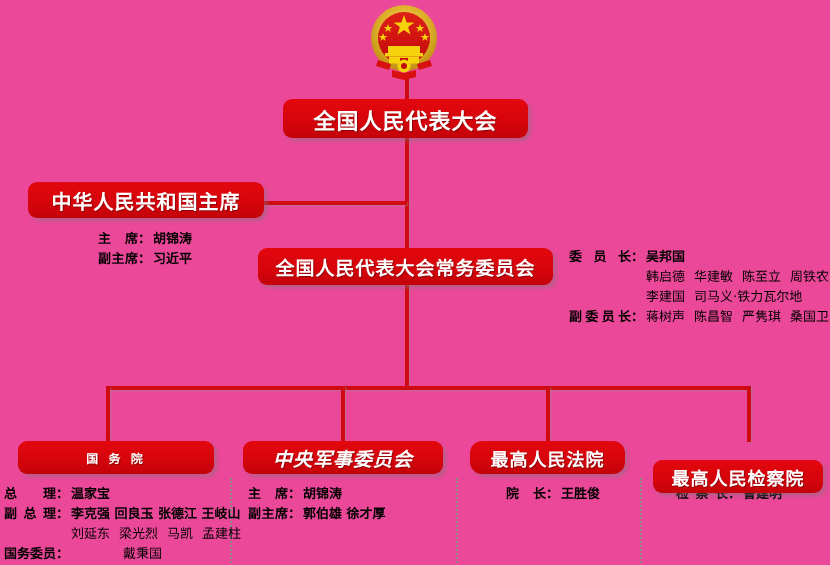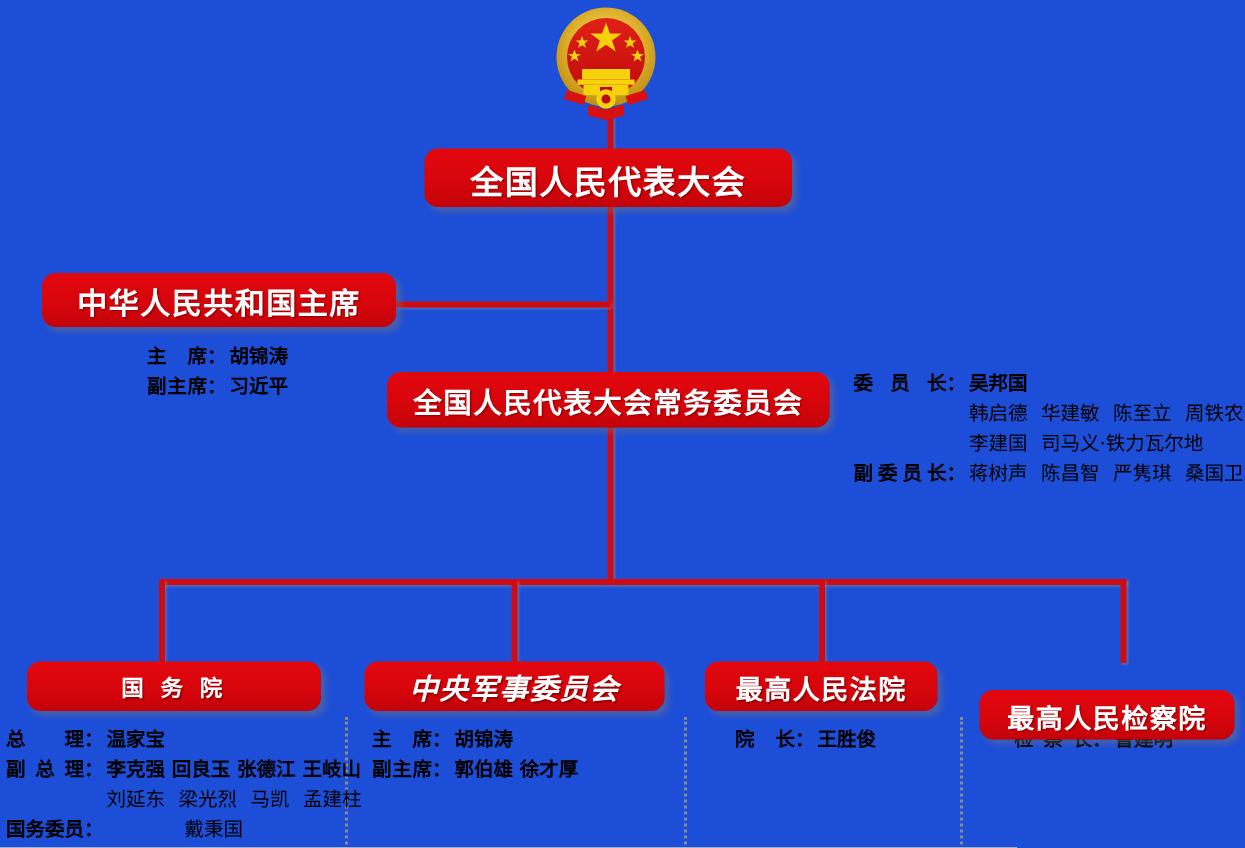--- a/index.html
+++ b/index.html
@@ -10,21 +10,21 @@
   }
   body {
     font-family: "DejaVu Sans", "Liberation Sans", sans-serif;
     color: #000000;
   }
   #chart-root {
     position: relative;
     width: 830px;
     height: 565px;
     overflow: hidden;
-    background: #1d4ed8;
+    background: #ec4899;
   }
   
   .node-box {
     position: absolute;
     background: linear-gradient(to bottom, #e3070e 0%, #d7050c 55%, #c30309 100%);
     border-radius: 9px;
     box-shadow: 3px 3px 4px rgba(120,120,120,0.45);
     display: flex;
     align-items: center;
     justify-content: center;
@@ -210,21 +210,21 @@
           <span>李建国</span><span>司马义·铁力瓦尔地</span>
         </span>
         <span class="name-line">
           <span>蒋树声</span><span>陈昌智</span><span>严隽琪</span><span>桑国卫</span>
         </span>
       </span>
     </div>
   </div>
 
   <div class="node-box" style="left:18px; top:441px; width:196px; height:33px;">
-    <span class="node-label" style="font-size:15px; letter-spacing:3px;">国 务 院</span>
+    <span class="node-label" style="font-size:12px; letter-spacing:3px;">国 务 院</span>
   </div>
 
   <div class="detail-block" style="left:4px; top:484px;">
     <div class="detail-row">
       <span class="d-label" style="width:52px;">总理</span>
       <span class="d-colon">：</span>
       <span class="d-value">温家宝</span>
     </div>
     <div class="detail-row">
       <span class="d-label" style="width:52px;">副总理</span>
@@ -255,25 +255,25 @@
       <span class="d-colon">：</span>
       <span class="d-value">胡锦涛</span>
     </div>
     <div class="detail-row">
       <span class="d-label" style="width:40px;">副主席</span>
       <span class="d-colon">：</span>
       <span class="d-value">郭伯雄 徐才厚</span>
     </div>
   </div>
 
-  <div class="node-box" style="left:470px; top:441px; width:155px; height:33px;">
+  <div class="node-box" style="left:470px; top:441px; width:155px; height:33px;border-radius:12px;">
     <span class="node-label" style="font-size:18px;">最高人民法院</span>
   </div>
 
-  <div class="detail-block" style="left:490px; top:484px;">
+  <div class="detail-block" style="left:506px; top:484px;">
     <div class="detail-row">
       <span class="d-label" style="width:40px;">院长</span>
       <span class="d-colon">：</span>
       <span class="d-value">王胜俊</span>
     </div>
   </div>
 
   <div class="node-box" style="left:653px; top:460px; width:170px; height:33px;">
     <span class="node-label" style="font-size:18px;">最高人民检察院</span>
   </div>

